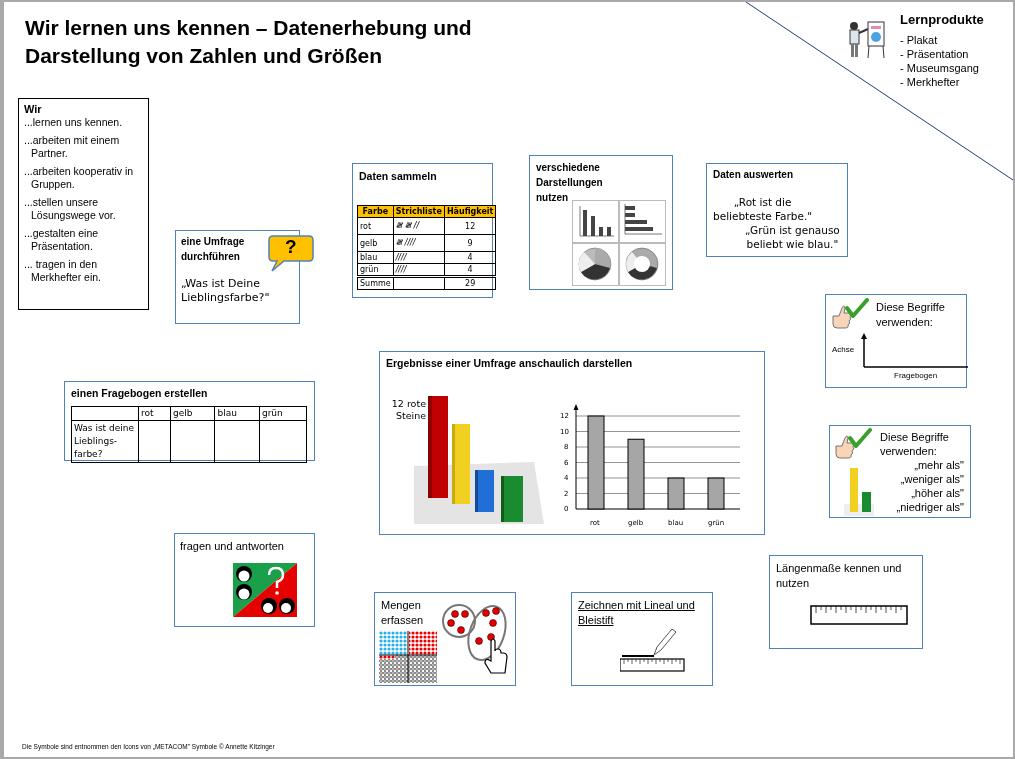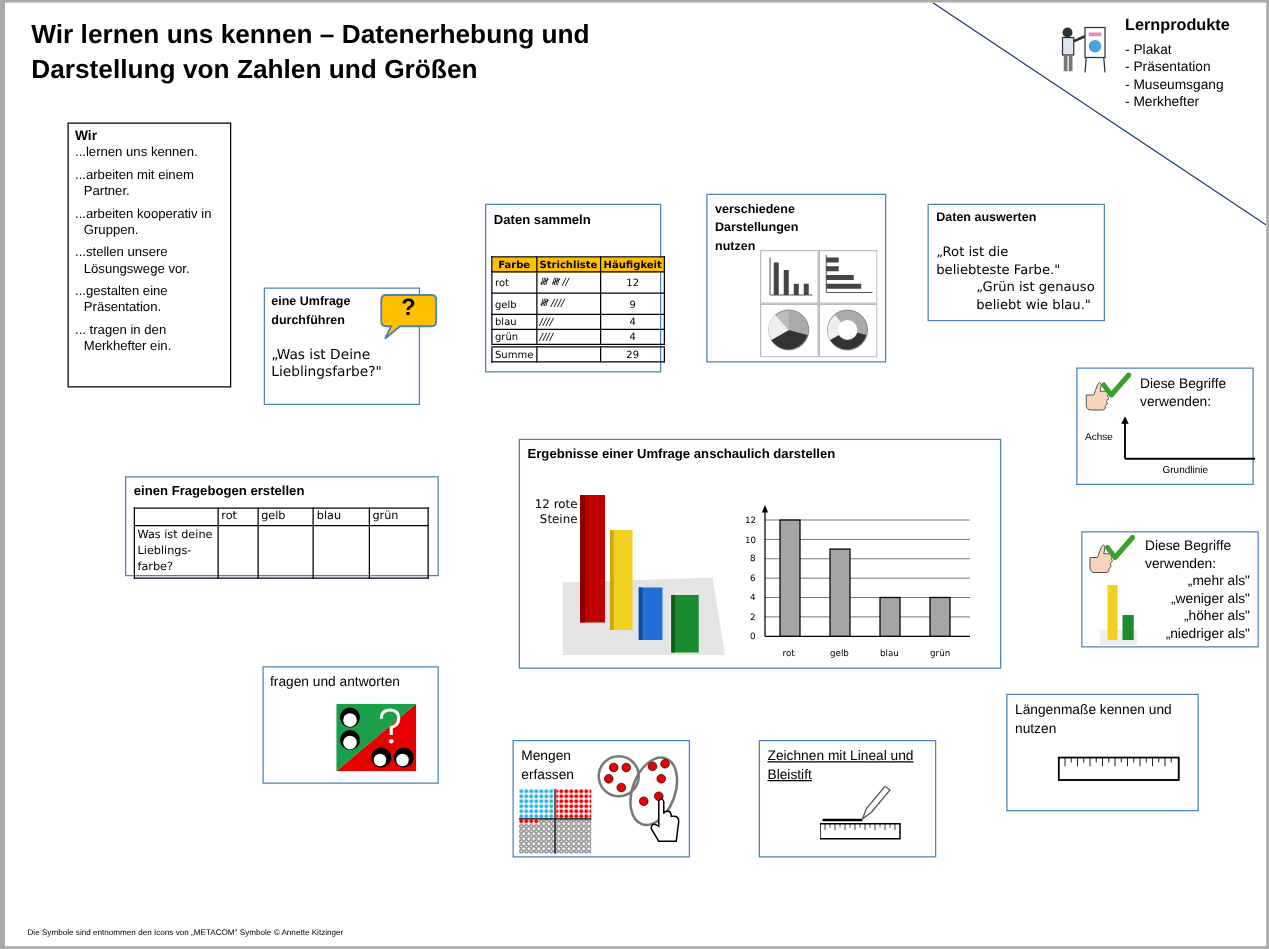--- a/index.html
+++ b/index.html
@@ -1,20 +1,20 @@
 <!DOCTYPE html>
 <html><head>
 <meta charset="utf-8">
 <style>
   * { box-sizing: border-box; margin: 0; padding: 0; }
   html, body { width: 1015px; height: 759px; overflow: hidden; background: #a9a9a9; }
   body { font-family: "Liberation Sans", sans-serif; color: #000; position: relative; }
   .page { position: absolute; left: 4px; top: 2px; width: 1009px; height: 755px; background: #fff; overflow: hidden; }
   .abs { position: absolute; }
-  .box { position: absolute; border: 1px solid #4f81bd; background: #fff; margin-left: 36px; }
+  .box { position: absolute; border: 1px solid #4f81bd; background: #fff; }
   .box.black { border: 1.5px solid #000; }
   .title { left: 21px; top: 12px; font-size: 21px; font-weight: bold; line-height: 28px; }
   .diag { left: 0; top: 0; width: 1009px; height: 755px; pointer-events: none; }
   .lp-head { font-weight: bold; font-size: 13px; }
   .lp-list { font-size: 11px; line-height: 14px; list-style: none; margin-top: 6px; }
   .small { font-size: 11px; }
   .hand { font-family: "DejaVu Sans", sans-serif; }
   .bold { font-weight: bold; }
   table { border-collapse: collapse; }
   .dt td, .dt th { border: 1px solid #000; font-size: 8px; padding: 1px 2px; height: 12px; font-family: "DejaVu Sans", sans-serif; }
@@ -158,21 +158,21 @@
       <path d="M23 64 L23 48 A16 16 0 0 1 38 68 Z" fill="#aaa"></path>
       <path d="M23 64 L38 68 A16 16 0 0 1 9 72 Z" fill="#333"></path>
       <path d="M23 64 L9 72 A16 16 0 0 1 12 52 Z" fill="#eee"></path>
       <circle cx="70" cy="64" r="16" fill="#aaa" stroke="#555" stroke-width="0.5"></circle>
       <path d="M70 64 L85 68 A16 16 0 0 1 56 72 Z" fill="#333"></path>
       <path d="M70 64 L56 72 A16 16 0 0 1 60 52 Z" fill="#eee"></path>
       <circle cx="70" cy="64" r="8" fill="#fff"></circle>
     </svg>
   </div>
 
-  <div class="box" style="left:702px; top:161px; width:142px; height:94px;">
+  <div class="box" style="left:702px; top:161px; width:142px; height:94px;text-align:center;">
     <div class="abs bold" style="left:6px; top:5px; font-size:10px;">Daten auswerten</div>
     <div class="abs hand" style="left:6px; top:31px; font-size:10.5px; line-height:14px;">
       <div>„Rot ist die</div>
       <div>beliebteste Farbe."</div>
     </div>
     <div class="abs hand" style="left:38px; top:59px; font-size:10.5px; line-height:14px;">
       <div>„Grün ist genauso</div>
       <div>beliebt wie blau."</div>
     </div>
   </div>
@@ -185,21 +185,21 @@
     <div class="abs small" style="left:50px; top:5px; line-height:15px;">
       <div>Diese Begriffe</div>
       <div>verwenden:</div>
     </div>
     <svg class="abs" style="left:34px; top:38px;" width="108" height="36" viewBox="0 0 108 36">
       <line x1="4" y1="34" x2="4" y2="4" stroke="#000" stroke-width="1.5"></line>
       <path d="M1 6 L4 0 L7 6 Z" fill="#000"></path>
       <line x1="4" y1="34" x2="108" y2="34" stroke="#000" stroke-width="1.5"></line>
     </svg>
     <div class="abs" style="left:6px; top:50px; font-size:8px;">Achse</div>
-    <div class="abs" style="left:68px; top:76px; font-size:8px;">Grundlinie</div>
+    <div class="abs" style="left:68px; top:76px; font-size:8px;">Fragebogen</div>
   </div>
 
   <div class="box" style="left:825px; top:423px; width:142px; height:93px;">
     <svg class="abs" style="left:2px; top:2px;" width="42" height="34" viewBox="0 0 42 34">
       <path d="M4 18 H10 L13 10 Q15 6 16 10 L15 15 H20 Q23 16 21 19 Q23 21 20 23 Q22 25 19 27 Q20 30 16 30 H8 Q4 30 4 26 Z" fill="#f8d5b8" stroke="#555" stroke-width="0.8"></path>
       <path d="M18 10 L24 18 L38 2" fill="none" stroke="#3aa02c" stroke-width="4" stroke-linecap="round" stroke-linejoin="round"></path>
     </svg>
     <div class="abs small" style="left:50px; top:4px; line-height:14px;">
       <div>Diese Begriffe</div>
       <div>verwenden:</div>

